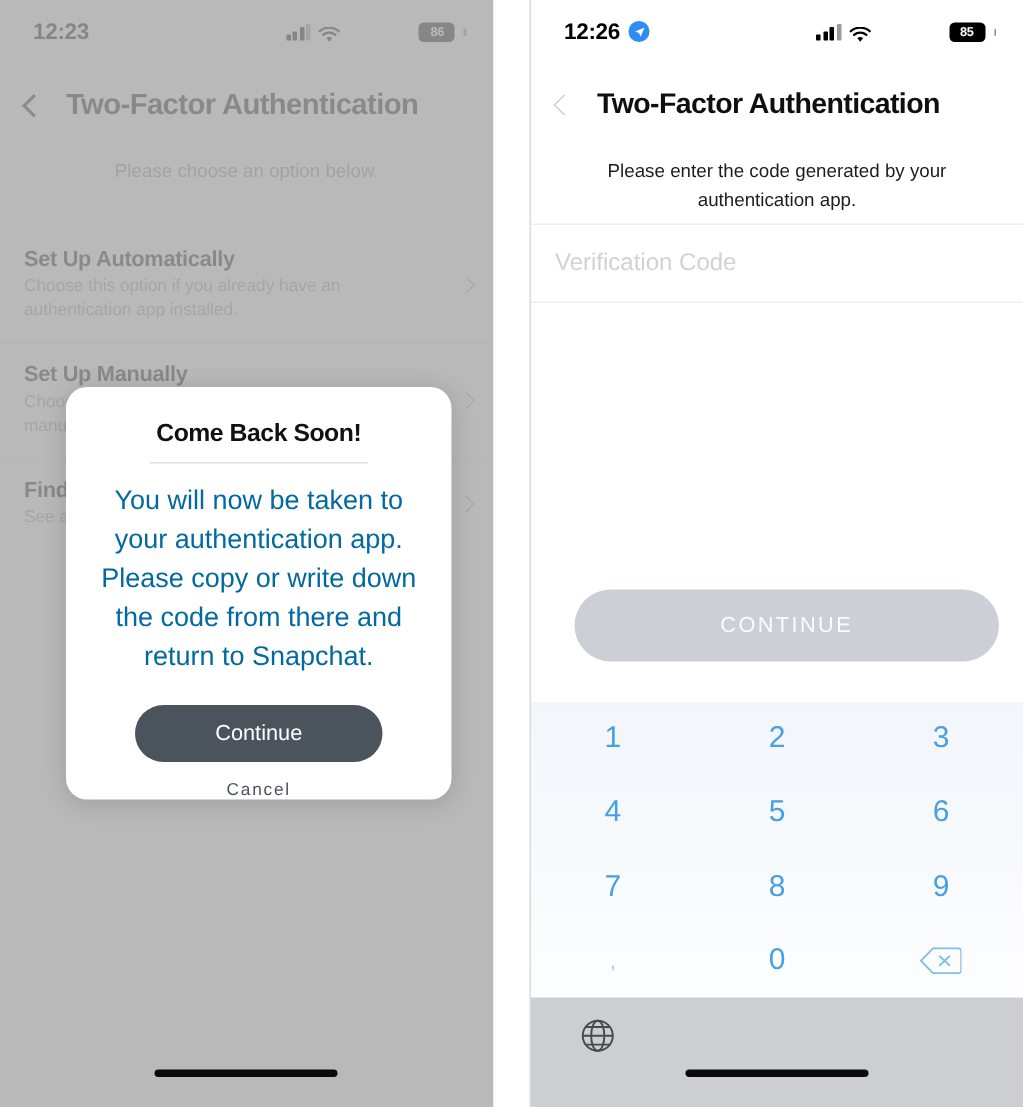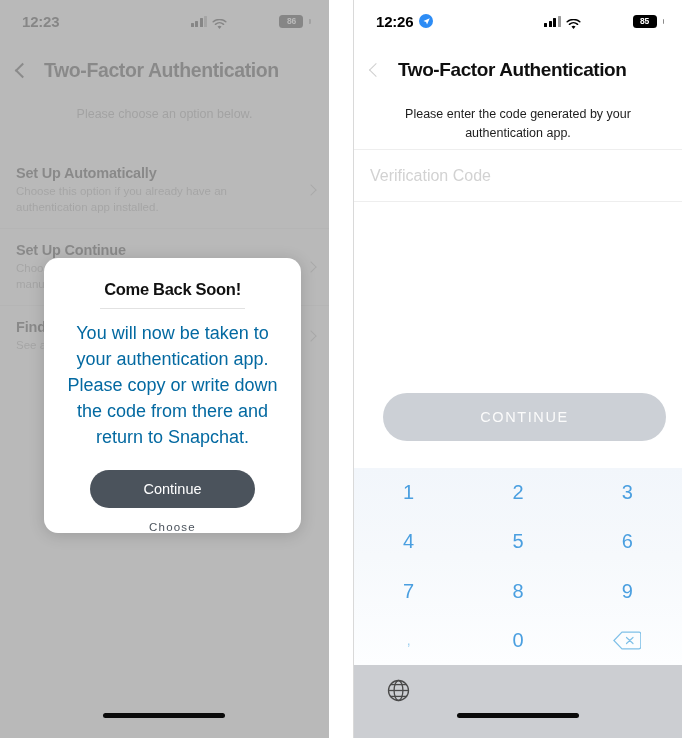--- a/index.html
+++ b/index.html
@@ -198,21 +198,21 @@
         <div class="l-row-text">
           <div class="l-row-title">Set Up Automatically</div>
           <div class="l-row-sub">Choose this option if you already have an authentication app installed.</div>
         </div>
         <div class="chev-row">
             <span class="chev"></span>
           </div>
       </div>
       <div class="l-row">
         <div class="l-row-text">
-          <div class="l-row-title">Set Up Continue</div>
+          <div class="l-row-title">Set Up Manually</div>
           <div class="l-row-sub">Choose this option to set up an authentication app manually (for ex</div>
         </div>
         <div class="chev-row">
             <span class="chev"></span>
           </div>
       </div>
       <div class="l-row">
         <div class="l-row-text">
           <div class="l-row-title">Find</div>
           <div class="l-row-sub">See a</div>
@@ -223,21 +223,21 @@
       </div>
     </div>
 
     <div class="dim"></div>
 
     <div class="modal">
       <div class="modal-title">Come Back Soon!</div>
       <div class="modal-rule"></div>
       <div class="modal-body">You will now be taken to your authentication app. Please copy or write down the code from there and return to Snapchat.</div>
       <button class="modal-continue">Continue</button>
-      <div class="modal-cancel">Choose</div>
+      <div class="modal-cancel">Cancel</div>
     </div>
 
     <div class="home-ind"></div>
   </div>
 
   <div class="phone right">
 
     <div class="statusbar">
       <div class="sb-left">
         <span class="sb-time">12:26</span>

